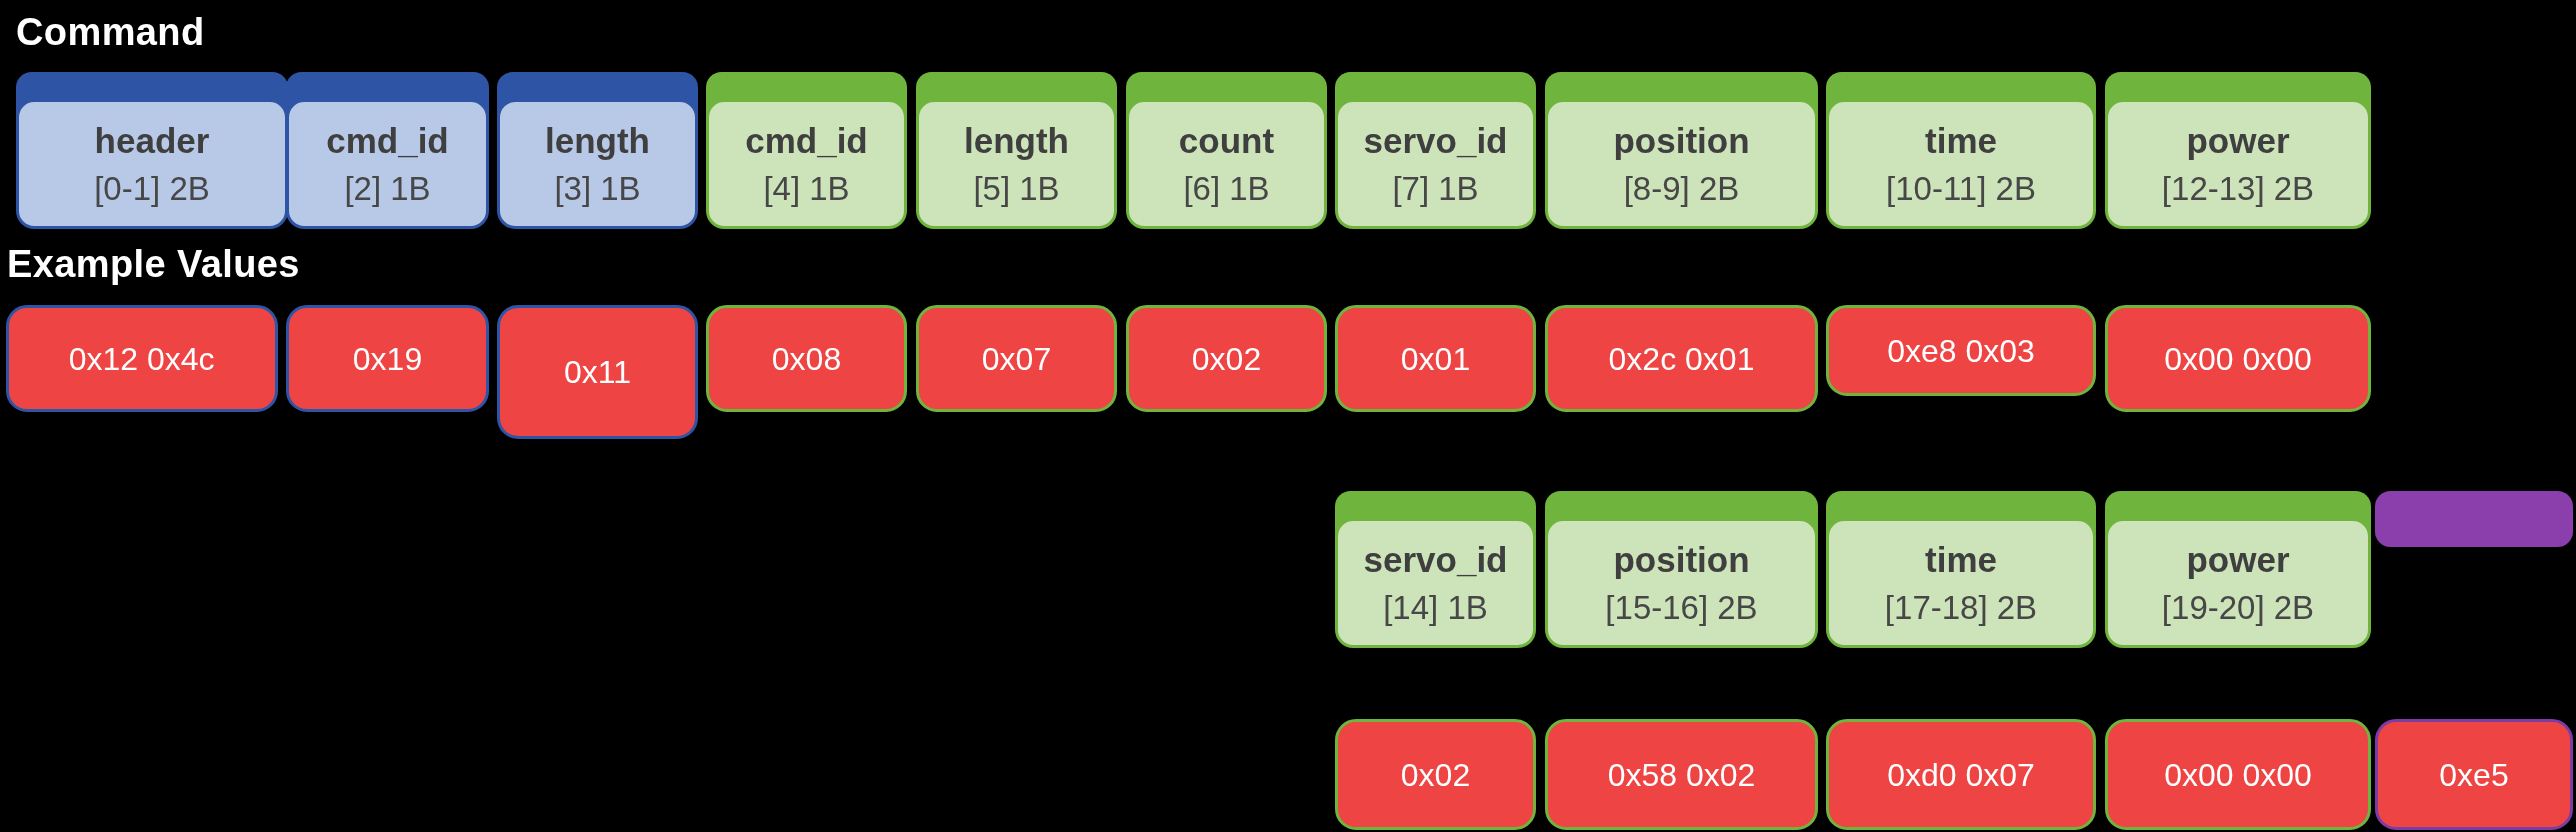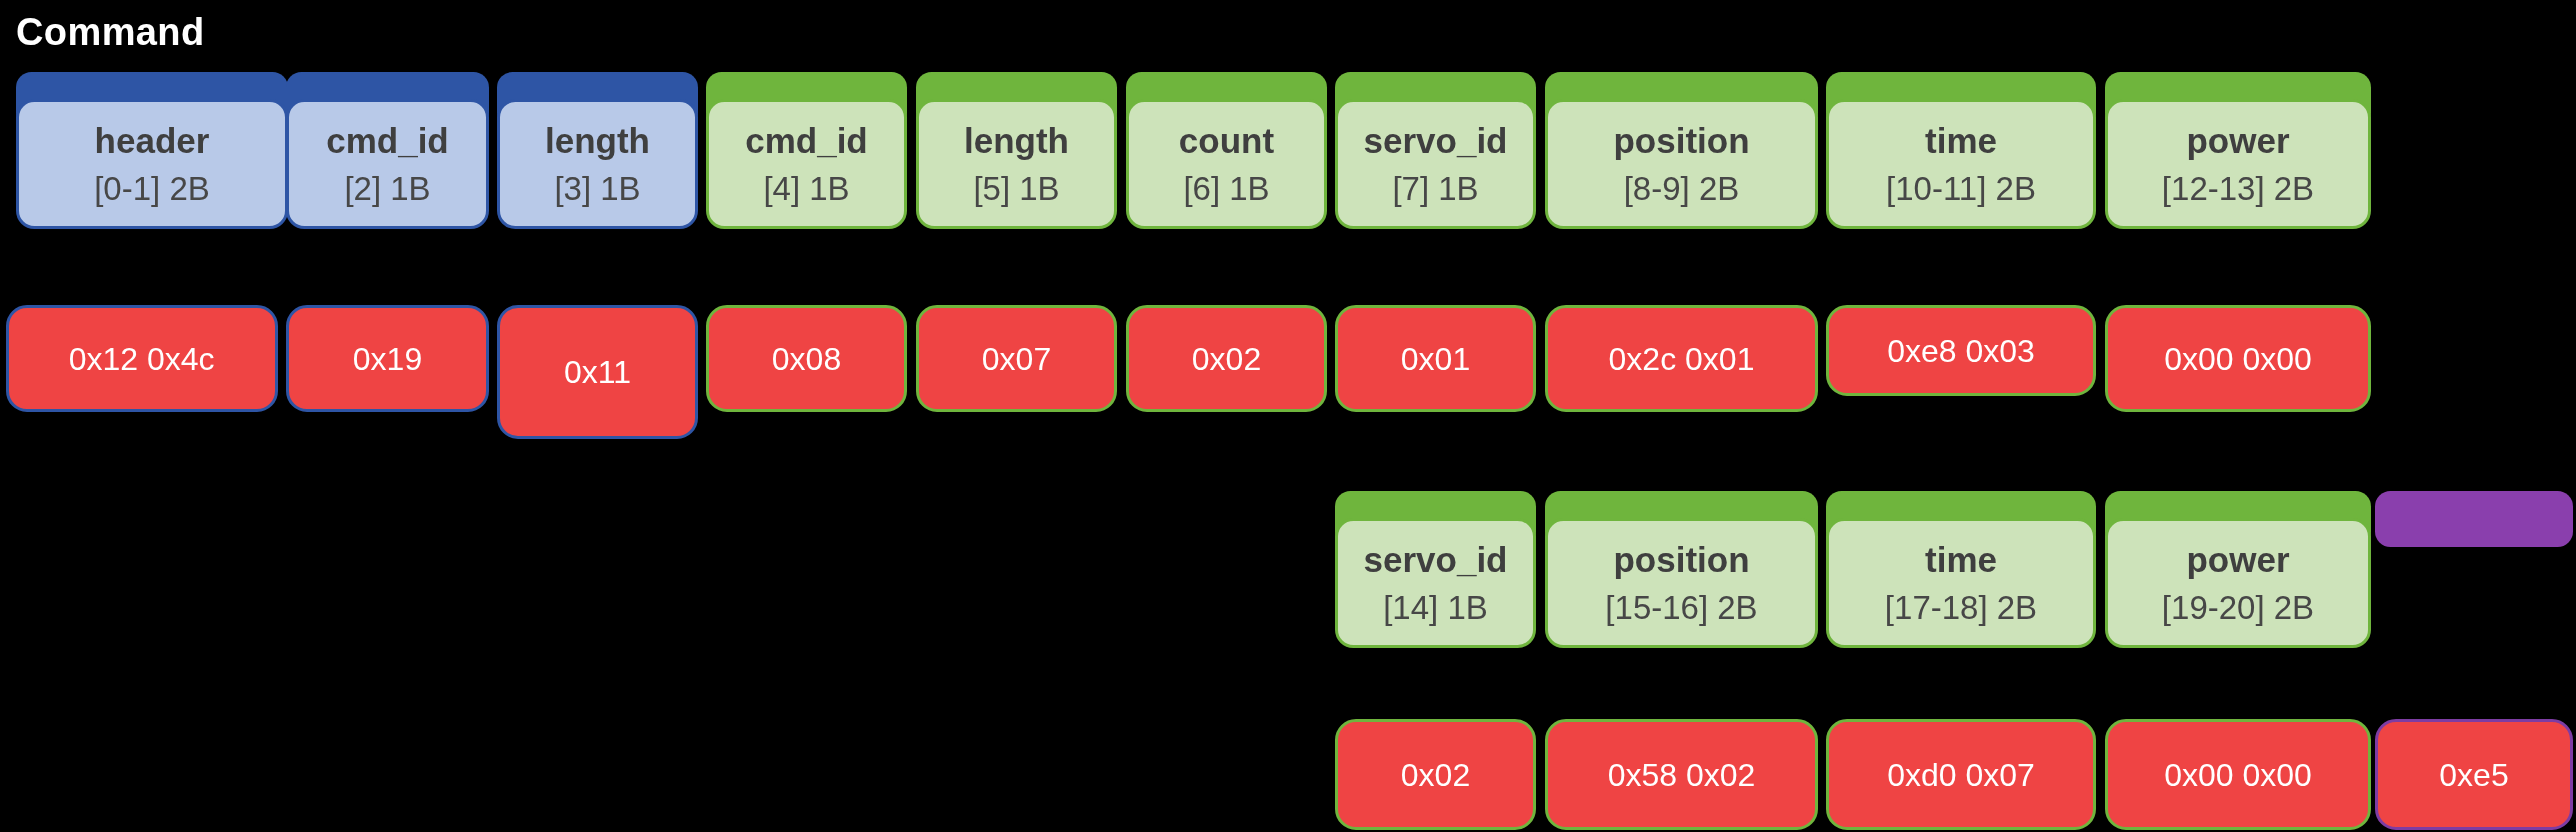--- a/index.html
+++ b/index.html
@@ -153,20 +153,21 @@
       </div>
       <div class="field-box" style="left: 2105px; top: 72px; width: 266px; height: 157px;">
         <div class="field-bar" style="background: rgb(111, 181, 61);"></div>
         <div class="field-body" style="background: rgb(205, 227, 186); border-color: rgb(111, 181, 61);">
           <div class="field-name">power</div>
           <div class="field-meta">[12-13] 2B</div>
         </div>
       </div>
     </div>
 
+  <div class="section-title" style="left:7px; top:243px;">Example Values</div>
 
   <div id="row-values-1">
       <div class="value-box" style="left: 5.6px; top: 305px; width: 272px; height: 107px; border-color: rgb(46, 85, 165);">
         <span class="value-text">0x12 0x4c</span>
       </div>
       <div class="value-box" style="left: 286px; top: 305px; width: 203px; height: 107px; border-color: rgb(46, 85, 165);">
         <span class="value-text">0x19</span>
       </div>
       <div class="value-box" style="left: 497px; top: 305px; width: 201px; height: 134px; border-color: rgb(46, 85, 165);">
         <span class="value-text">0x11</span>

